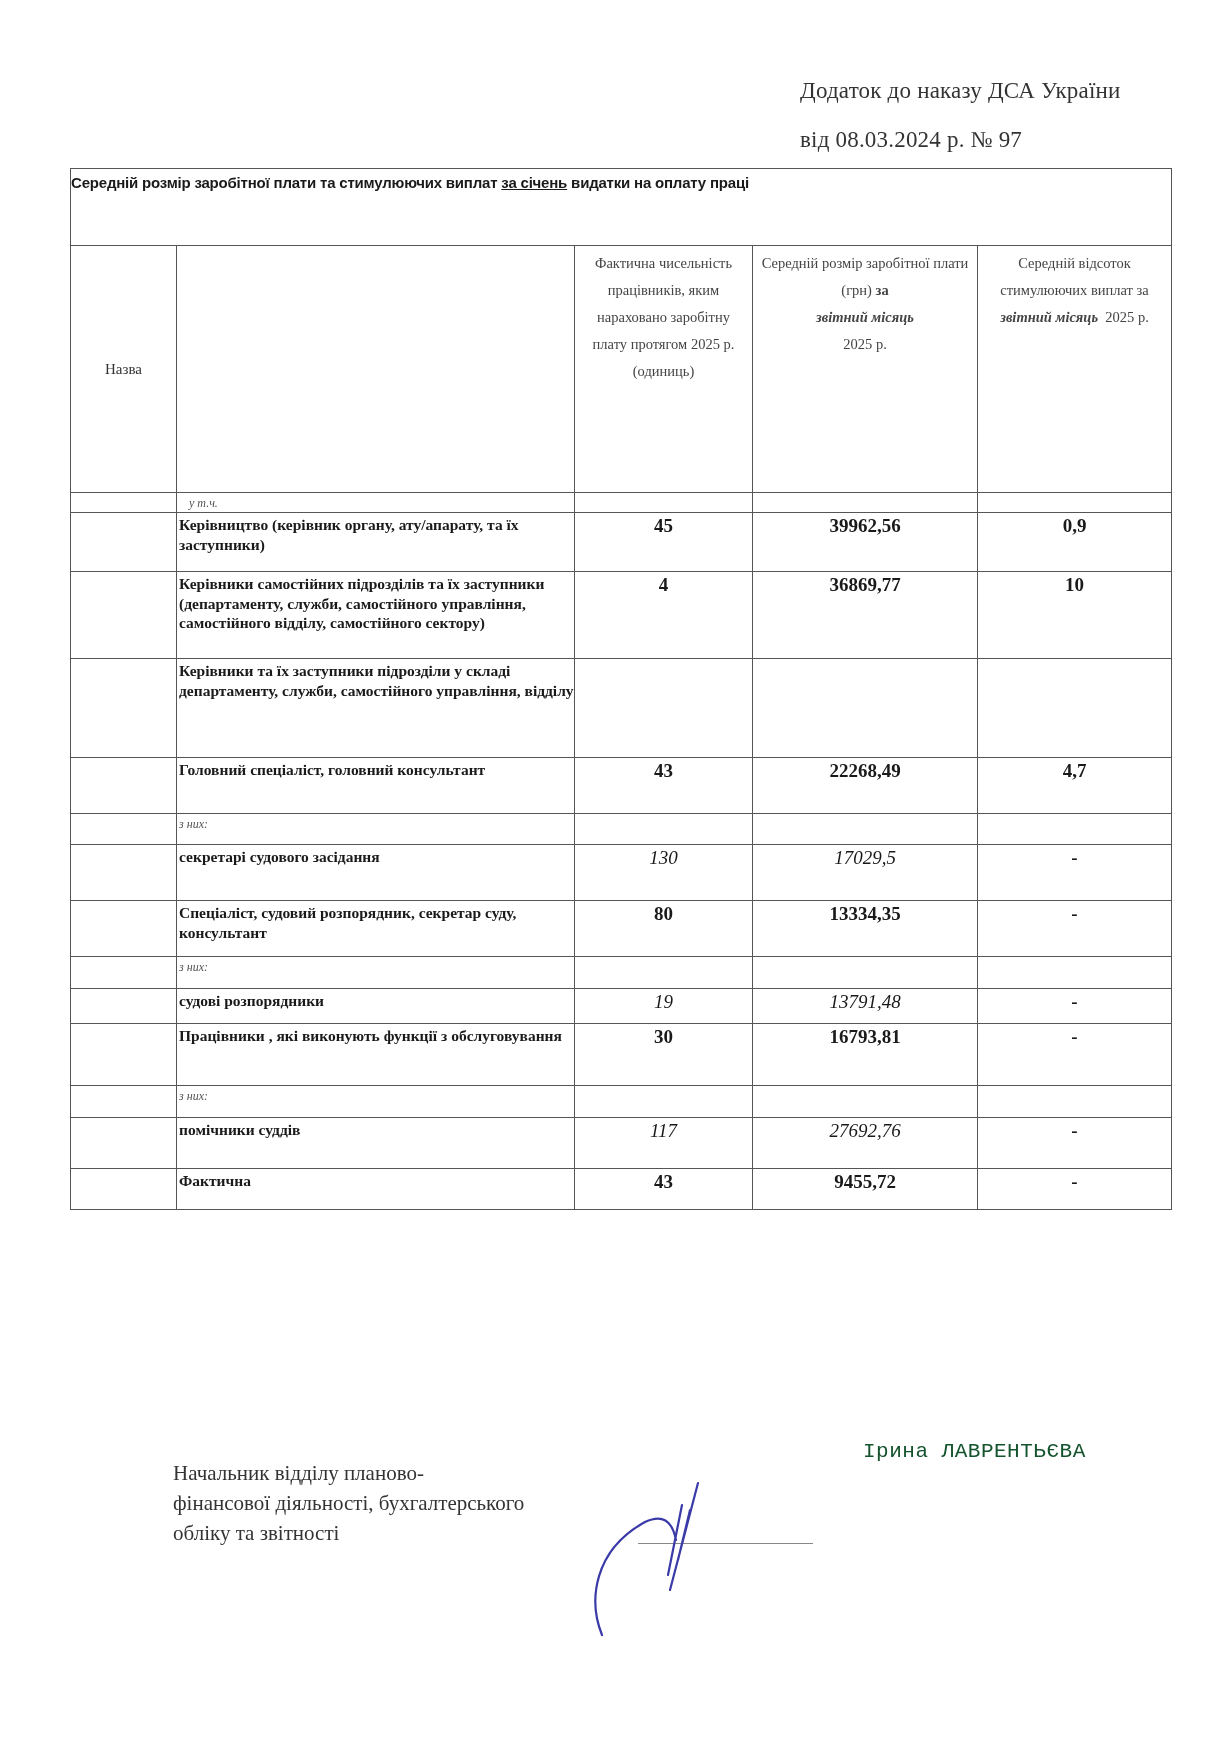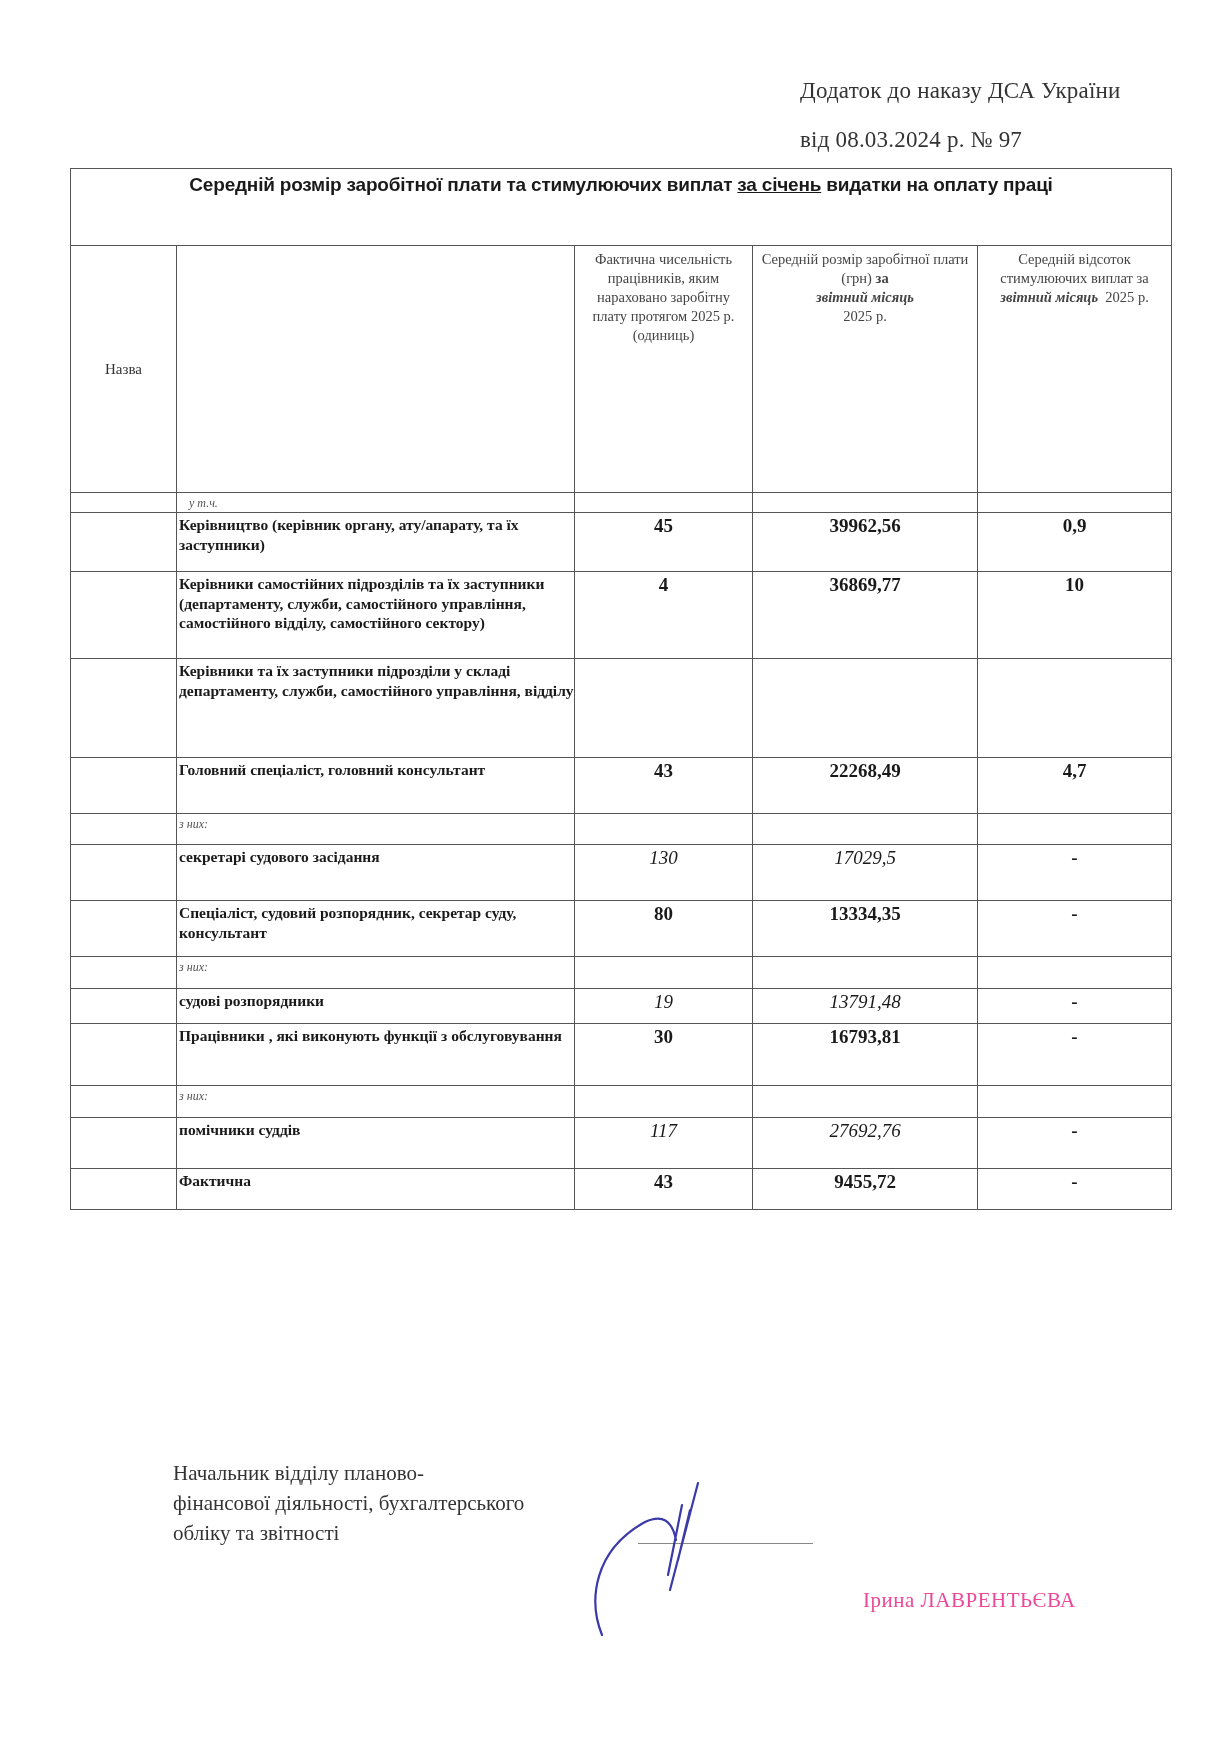--- a/index.html
+++ b/index.html
@@ -2,35 +2,35 @@
 <html><head>
 <meta charset="utf-8">
 <style>
   html, body { margin: 0; padding: 0; background: #ffffff; }
   body { width: 1232px; height: 1744px; position: relative; overflow: hidden; color: #1a1a1a; }
   .header-right { position: absolute; left: 800px; font-family: "Liberation Serif", serif; font-size: 23px; color: #333; letter-spacing: 0.2px; }
   #annex-title { top: 78px; }
 
   table.report { position: absolute; left: 70px; top: 168px; width: 1101px; border-collapse: collapse; table-layout: fixed; font-family: "Liberation Serif", serif; }
   table.report td { border: 1px solid #555; vertical-align: top; padding: 0; }
-  td.title-cell { height: 71px; text-align: center; font-family: "Liberation Sans Narrow", "Liberation Sans", sans-serif; font-size: 19px; font-weight: bold; padding-top: 5px !important; letter-spacing: -0.2px; }
+  td.title-cell { height: 71px; text-align: left; font-family: "Liberation Sans Narrow", "Liberation Sans", sans-serif; font-size: 15px; font-weight: bold; padding-top: 5px !important; letter-spacing: -0.2px; }
   td.title-cell .u { text-decoration: underline; }
-  td.hdr { font-size: 14.5px; color: #444; text-align: center; line-height: 19px; padding-top: 4px !important; }
+  td.hdr { font-size: 14.5px; color: #444; text-align: center; line-height: 27px; padding-top: 4px !important; }
   td.hdr-name { vertical-align: middle !important; text-align: center; font-size: 15px; color: #333; }
   td.name { font-size: 15.5px; font-weight: bold; line-height: 19.5px; padding-left: 2px !important; padding-top: 2px !important; }
   td.name.indent { padding-left: 14px !important; }
   td.note { font-size: 12px; font-style: italic; color: #555; padding-left: 12px !important; padding-top: 3px !important; }
   td.note.flush { padding-left: 2px !important; }
   td.num { text-align: center; font-size: 19px; font-weight: bold; padding-top: 2px !important; }
   td.num.it { font-style: italic; font-weight: normal; }
   .b { font-weight: bold; font-style: italic; }
 
   .sig-block { position: absolute; left: 173px; top: 1458px; font-family: "Liberation Serif", serif; font-size: 21px; line-height: 30px; color: #333; }
   .sig-line { position: absolute; left: 638px; top: 1543px; width: 175px; border-top: 1px solid #888; }
-  .sig-name { position: absolute; left: 863px; top: 1588px; font-family: Liberation Serif, serif; font-size: 21px; color: #ec4899; letter-spacing: 0.5px; }
+  .sig-name { position: absolute; left: 863px; top: 1440px; font-family: Liberation Mono, monospace; font-size: 21px; color: #14532d; letter-spacing: 0.5px; }
   .signature { position: absolute; left: 590px; top: 1480px; }
 </style>
 </head>
 <body>
 
 <div class="header-right" id="annex-title">Додаток  до наказу ДСА України</div>
 <div class="header-right" id="order-ref-wrap" style="top:127px;">від 08.03.2024 р. №  97</div>
 
 <table class="report">
   <colgroup>

